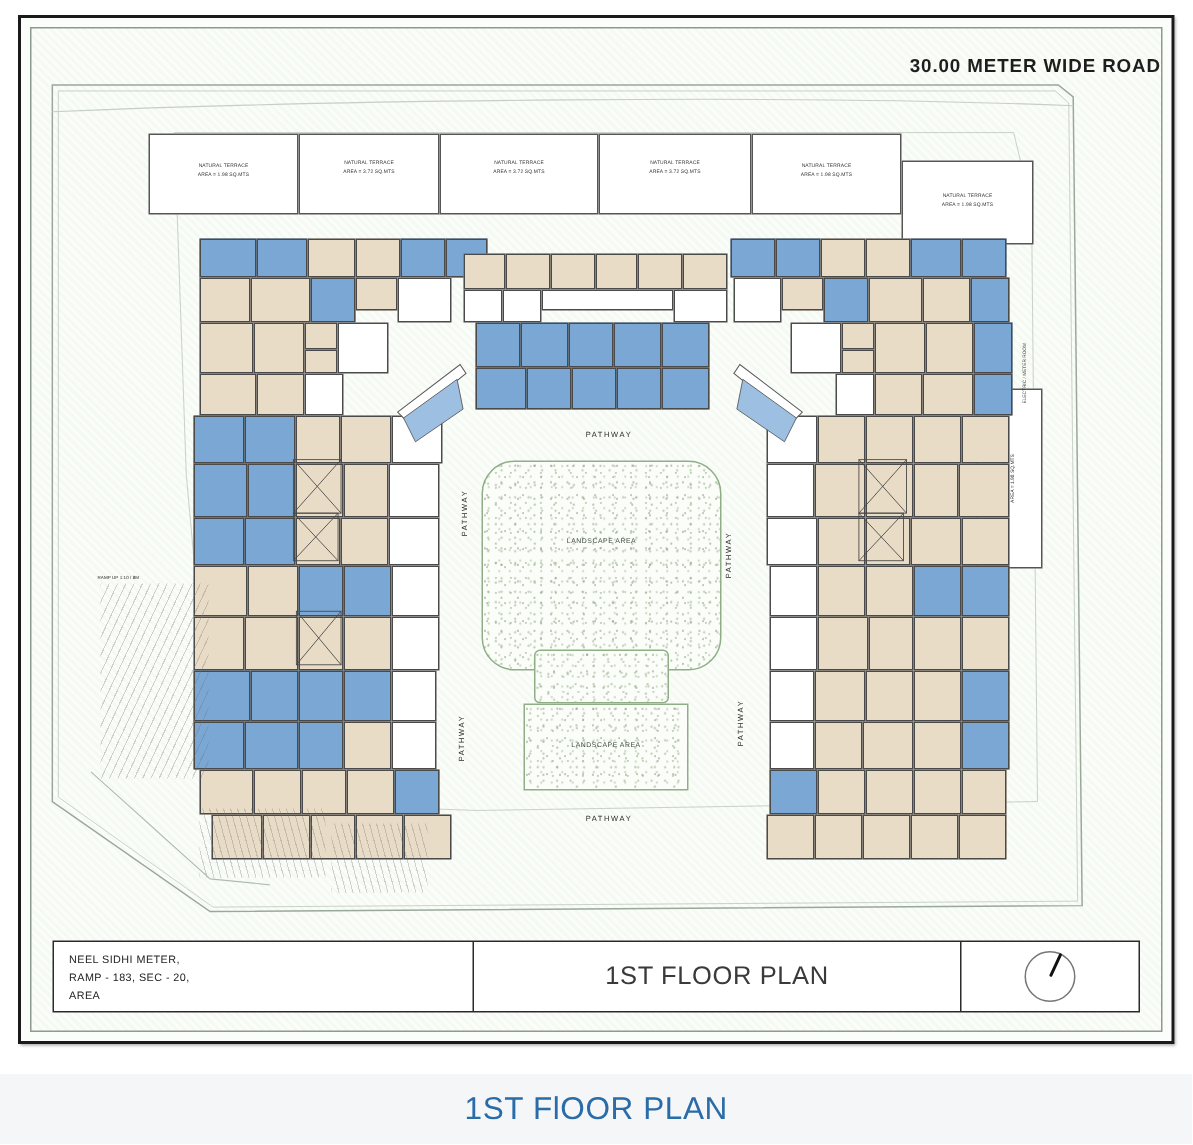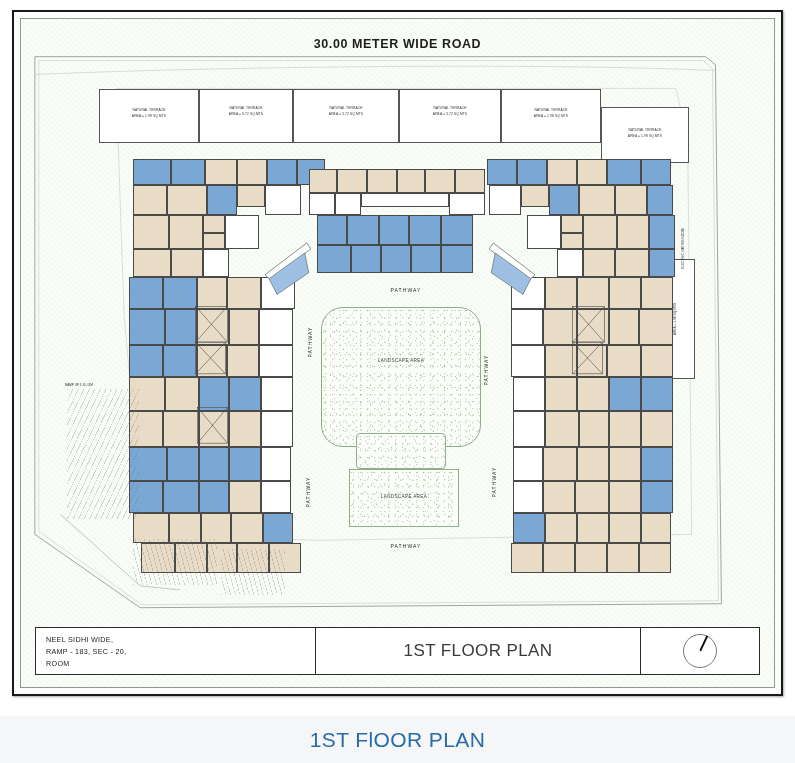--- a/index.html
+++ b/index.html
@@ -39,21 +39,21 @@
     background:
       repeating-linear-gradient(45deg, rgba(140,170,140,0.045) 0 2px, rgba(255,255,255,0) 2px 4px),
       #fafdf8;
   }
 
   
   .road-label-top {
     position: absolute;
     left: 0; right: 0;
     top: 18px;
-    text-align: center;
+    text-align: right;
     font-size: 12.5px;
     font-weight: bold;
     letter-spacing: 0.6px;
     color: #1d1d1d;
   }
   .road-label-right {
     position: absolute;
     right: 26px;
     top: 300px;
     font-size: 12.5px;
@@ -528,23 +528,23 @@
           <path d="M 556 326 L 586 358 M 586 326 L 556 358"></path>
         </g>
 
         <path d="M 40 500 L 120 572 L 160 576" fill="none" stroke="#b0bcb0" stroke-width="0.8"></path>
 
         <path d="M 14 56 C 200 48, 520 44, 700 52" fill="none" stroke="#c6cfc6" stroke-width="0.7"></path>
       </svg>
 
       <div id="title-block">
         <div id="tb-project">
-          <div>NEEL SIDHI WIDE,</div>
+          <div>NEEL SIDHI METER,</div>
           <div>RAMP - 183, SEC - 20,</div>
-          <div>ROOM</div>
+          <div>AREA</div>
         </div>
         <div id="tb-title">1ST FLOOR PLAN</div>
         <div id="tb-north">
           <div class="north-circle">
             <div class="north-needle"></div>
           </div>
         </div>
       </div>
 
     </div>

